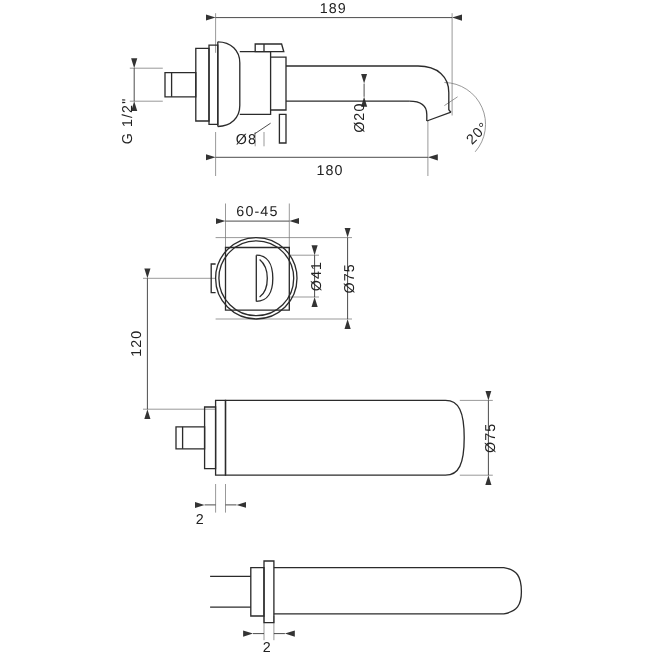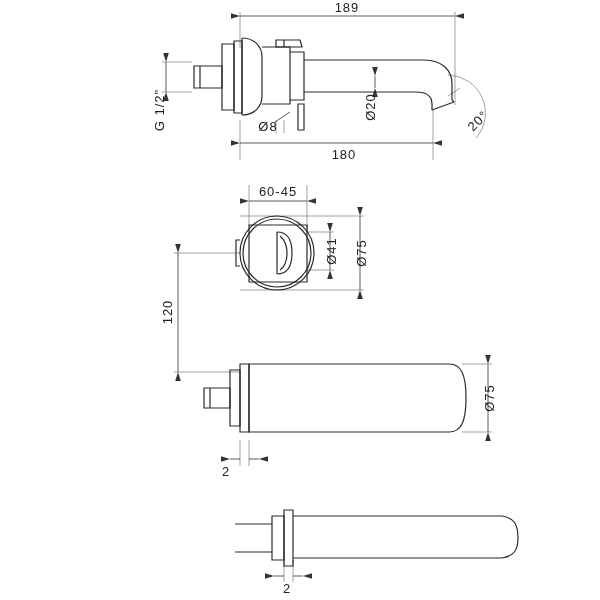--- a/index.html
+++ b/index.html
@@ -11,21 +11,20 @@
     width: 600px;
     height: 600px;
     font-family: "Liberation Sans", sans-serif;
     color: #1a1a1a;
     overflow: hidden;
   }
   #stage {
     position: relative;
     width: 500px;
     height: 600px;
-    margin-left: 44px;
   }
   #stage svg {
     display: block;
   }
   .dimtext {
     font-family: "Liberation Sans", sans-serif;
     font-size: 13px;
     letter-spacing: 1px;
     fill: #222222;
   }

